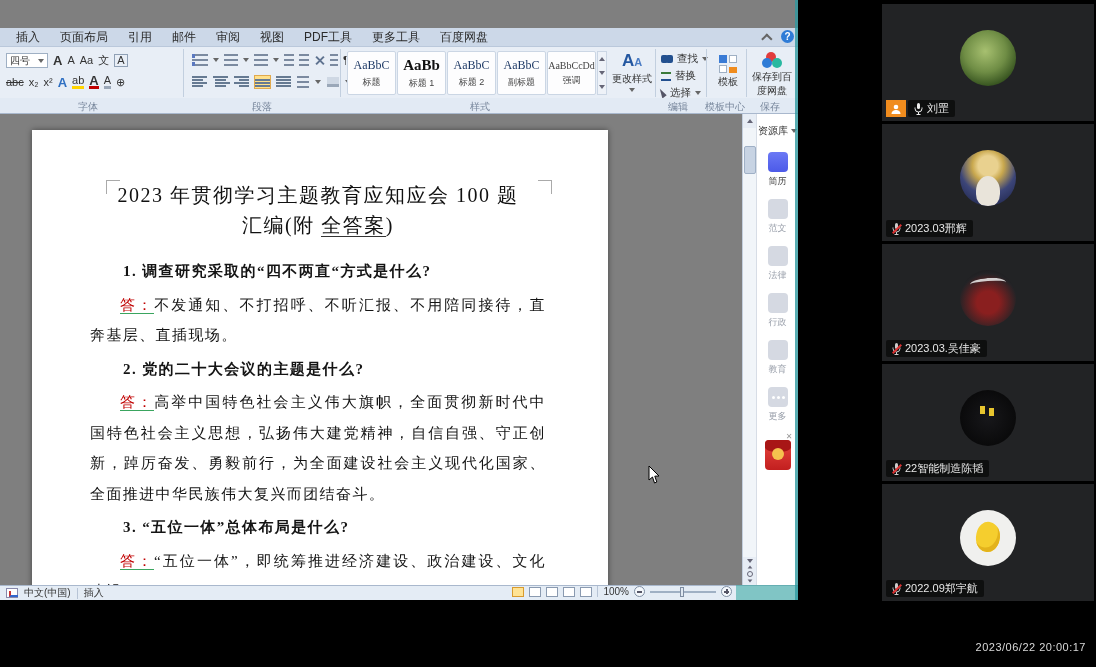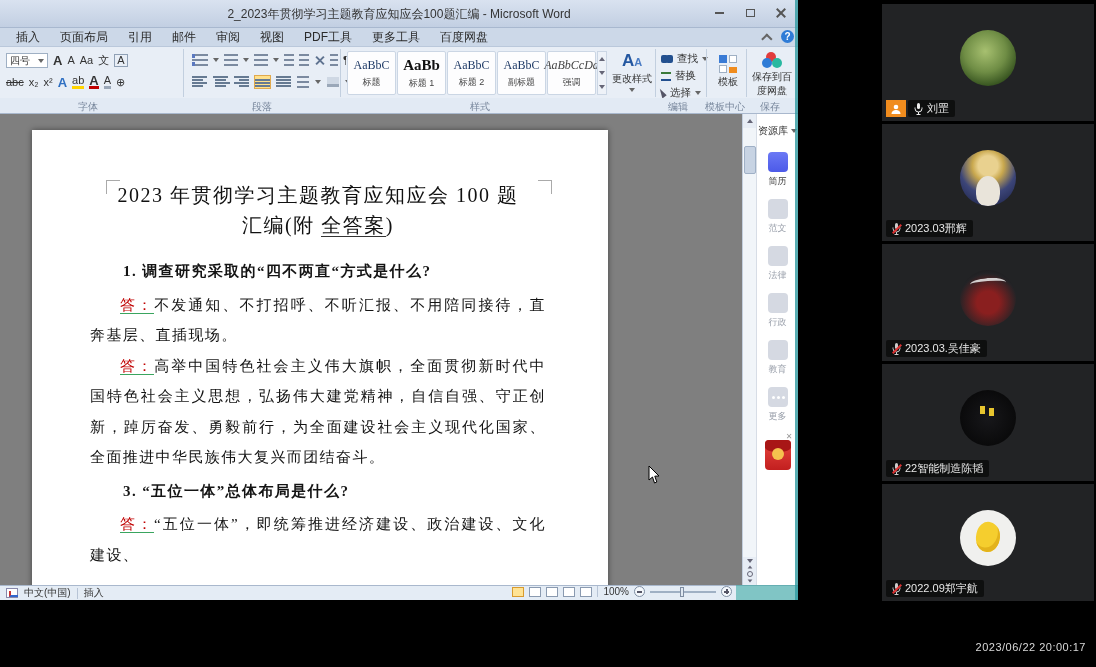--- a/index.html
+++ b/index.html
@@ -61,21 +61,21 @@
   .icx:before,.icx:after{content:"";position:absolute;left:5px;top:0;width:2px;height:11px;background:#5f7390;}
   .icx:before{transform:rotate(45deg);} .icx:after{transform:rotate(-45deg);}
   .gridic{width:13px;height:12px;border:1px solid #8395ab;background:
       linear-gradient(#8395ab 0 0) 50% 0/1px 100% no-repeat,
       linear-gradient(#8395ab 0 0) 0 50%/100% 1px no-repeat;}
 
   .stylecard{width:49px;height:44px;background:#fdfdfe;border:1px solid #cbd6e4;border-radius:2px;
              display:flex;flex-direction:column;align-items:center;justify-content:center;gap:3px;}
   .stylecard .prev{font-family:"Liberation Serif",serif;font-size:12px;color:#1f3a66;}
   .stylecard.h1 .prev{font-size:15px;font-weight:bold;color:#111;}
-  .stylecard.em .prev{font-style:italic;font-size:12px;color:#444;text-align:center;}
+  .stylecard.em .prev{font-size:10px;color:#444;text-align:center;}
   .stylecard .lbl{font-size:9px;color:#444;}
   .gal-arrows{width:10px;height:44px;border:1px solid #cbd6e4;background:#eef2f8;display:flex;flex-direction:column;
               align-items:center;justify-content:space-around;}
   .tri-u{width:0;height:0;border-left:3px solid transparent;border-right:3px solid transparent;border-bottom:4px solid #667;}
   .tri-d{width:0;height:0;border-left:3px solid transparent;border-right:3px solid transparent;border-top:4px solid #667;}
   .bigbtn{display:flex;flex-direction:column;align-items:center;font-size:10px;color:#333;gap:2px;text-align:center;}
   .cs-glyph{font-size:17px;font-weight:bold;color:#2457a0;line-height:16px;}
   .cs-glyph small{font-size:11px;color:#4a7cc4;}
   .editrow{display:flex;align-items:center;gap:4px;font-size:10.5px;color:#333;}
   .binoc{width:12px;height:8px;position:relative;}
@@ -178,32 +178,20 @@
   .micslash{position:absolute;left:-1px;top:5px;width:12px;height:2px;background:#d33;transform:rotate(-45deg);}
   .timestamp{position:absolute;right:10px;top:641px;font-size:11px;color:#d9d9d9;letter-spacing:.5px;}
 </style>
 </head>
 <body>
 
 <div class="stage">
 
   <div class="share">
 
-    <div class="titlebar">
-      <div class="title">2_2023年贯彻学习主题教育应知应会100题汇编 - Microsoft Word</div>
-      <div class="winbtn" style="right:64px;">
-          <span class="glyph-min"></span>
-        </div>
-      <div class="winbtn" style="right:33px;">
-          <span class="glyph-max"></span>
-        </div>
-      <div class="winbtn" style="right:2px;">
-          <span class="glyph-close"></span>
-        </div>
-    </div>
 
     <div class="tabrow">
       <span class="tab">插入</span>
       <span class="tab">页面布局</span>
       <span class="tab">引用</span>
       <span class="tab">邮件</span>
       <span class="tab">审阅</span>
       <span class="tab">视图</span>
       <span class="tab">PDF工具</span>
       <span class="tab">更多工具</span>
@@ -384,20 +372,21 @@
       <div class="page">
         <span class="cropmark cm-tl"></span>
         <span class="cropmark cm-tr"></span>
         <div class="doc-title">
           <div>2023 年贯彻学习主题教育应知应会 100 题</div>
           <div><span>汇编(附 </span><span class="ul">全答案</span><span>)</span></div>
         </div>
         <div class="doc-body">
           <p class="q">1. 调查研究采取的“四不两直“方式是什么?</p>
           <p class="a"><span class="ans-pre">答：</span><span>不发通知、不打招呼、不听汇报、不用陪同接待，直奔基层、直插现场。</span></p>
+          <p class="q">2. 党的二十大会议的主题是什么?</p>
           <p class="a"><span class="ans-pre">答：</span><span>高举中国特色社会主义伟大旗帜，全面贯彻新时代中国特色社会主义思想，弘扬伟大建党精神，自信自强、守正创新，踔厉奋发、勇毅前行，为全面建设社会主义现代化国家、全面推进中华民族伟大复兴而团结奋斗。</span></p>
           <p class="q">3. “五位一体”总体布局是什么?</p>
           <p class="a"><span class="ans-pre">答：</span><span>“五位一体”，即统筹推进经济建设、政治建设、文化建设、</span></p>
         </div>
       </div>
 
       <svg class="cursor" viewBox="0 0 12 18">
         <path d="M1,0 L1,14 L4.5,11 L6.5,17 L8.8,16 L6.8,10.2 L11,10 Z" fill="#fff" stroke="#000" stroke-width="1"></path>
       </svg>
     </div>

